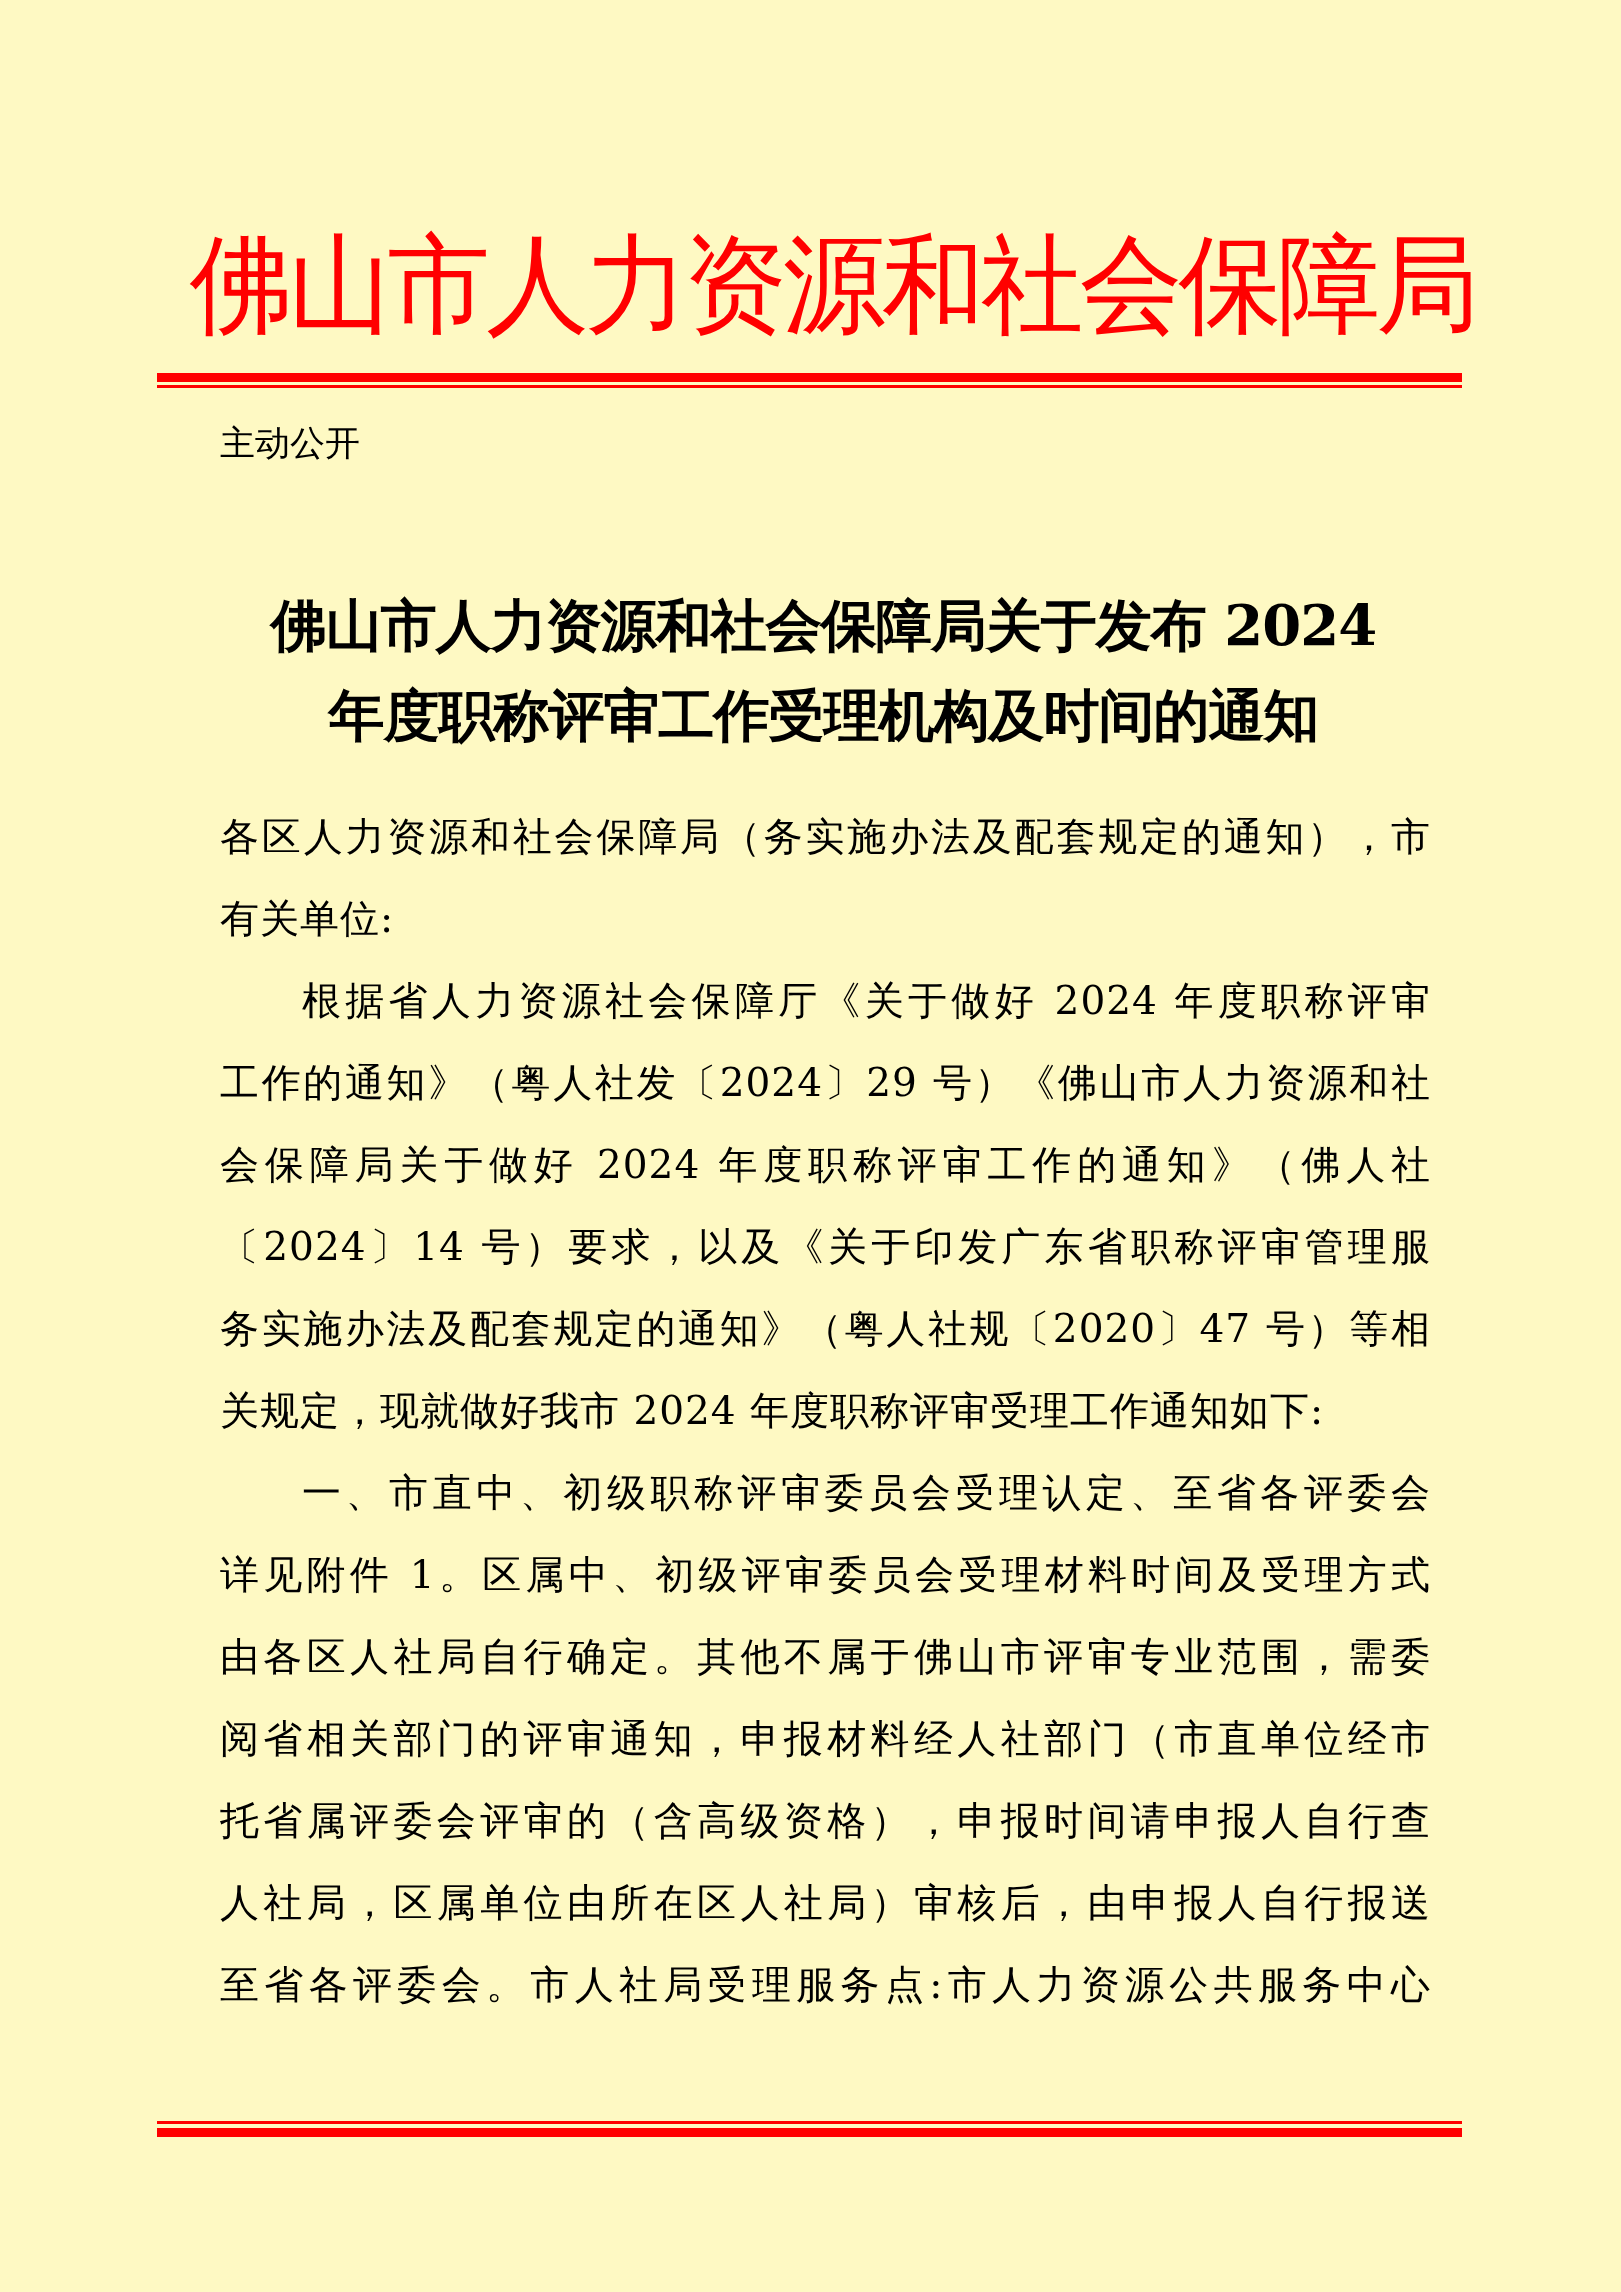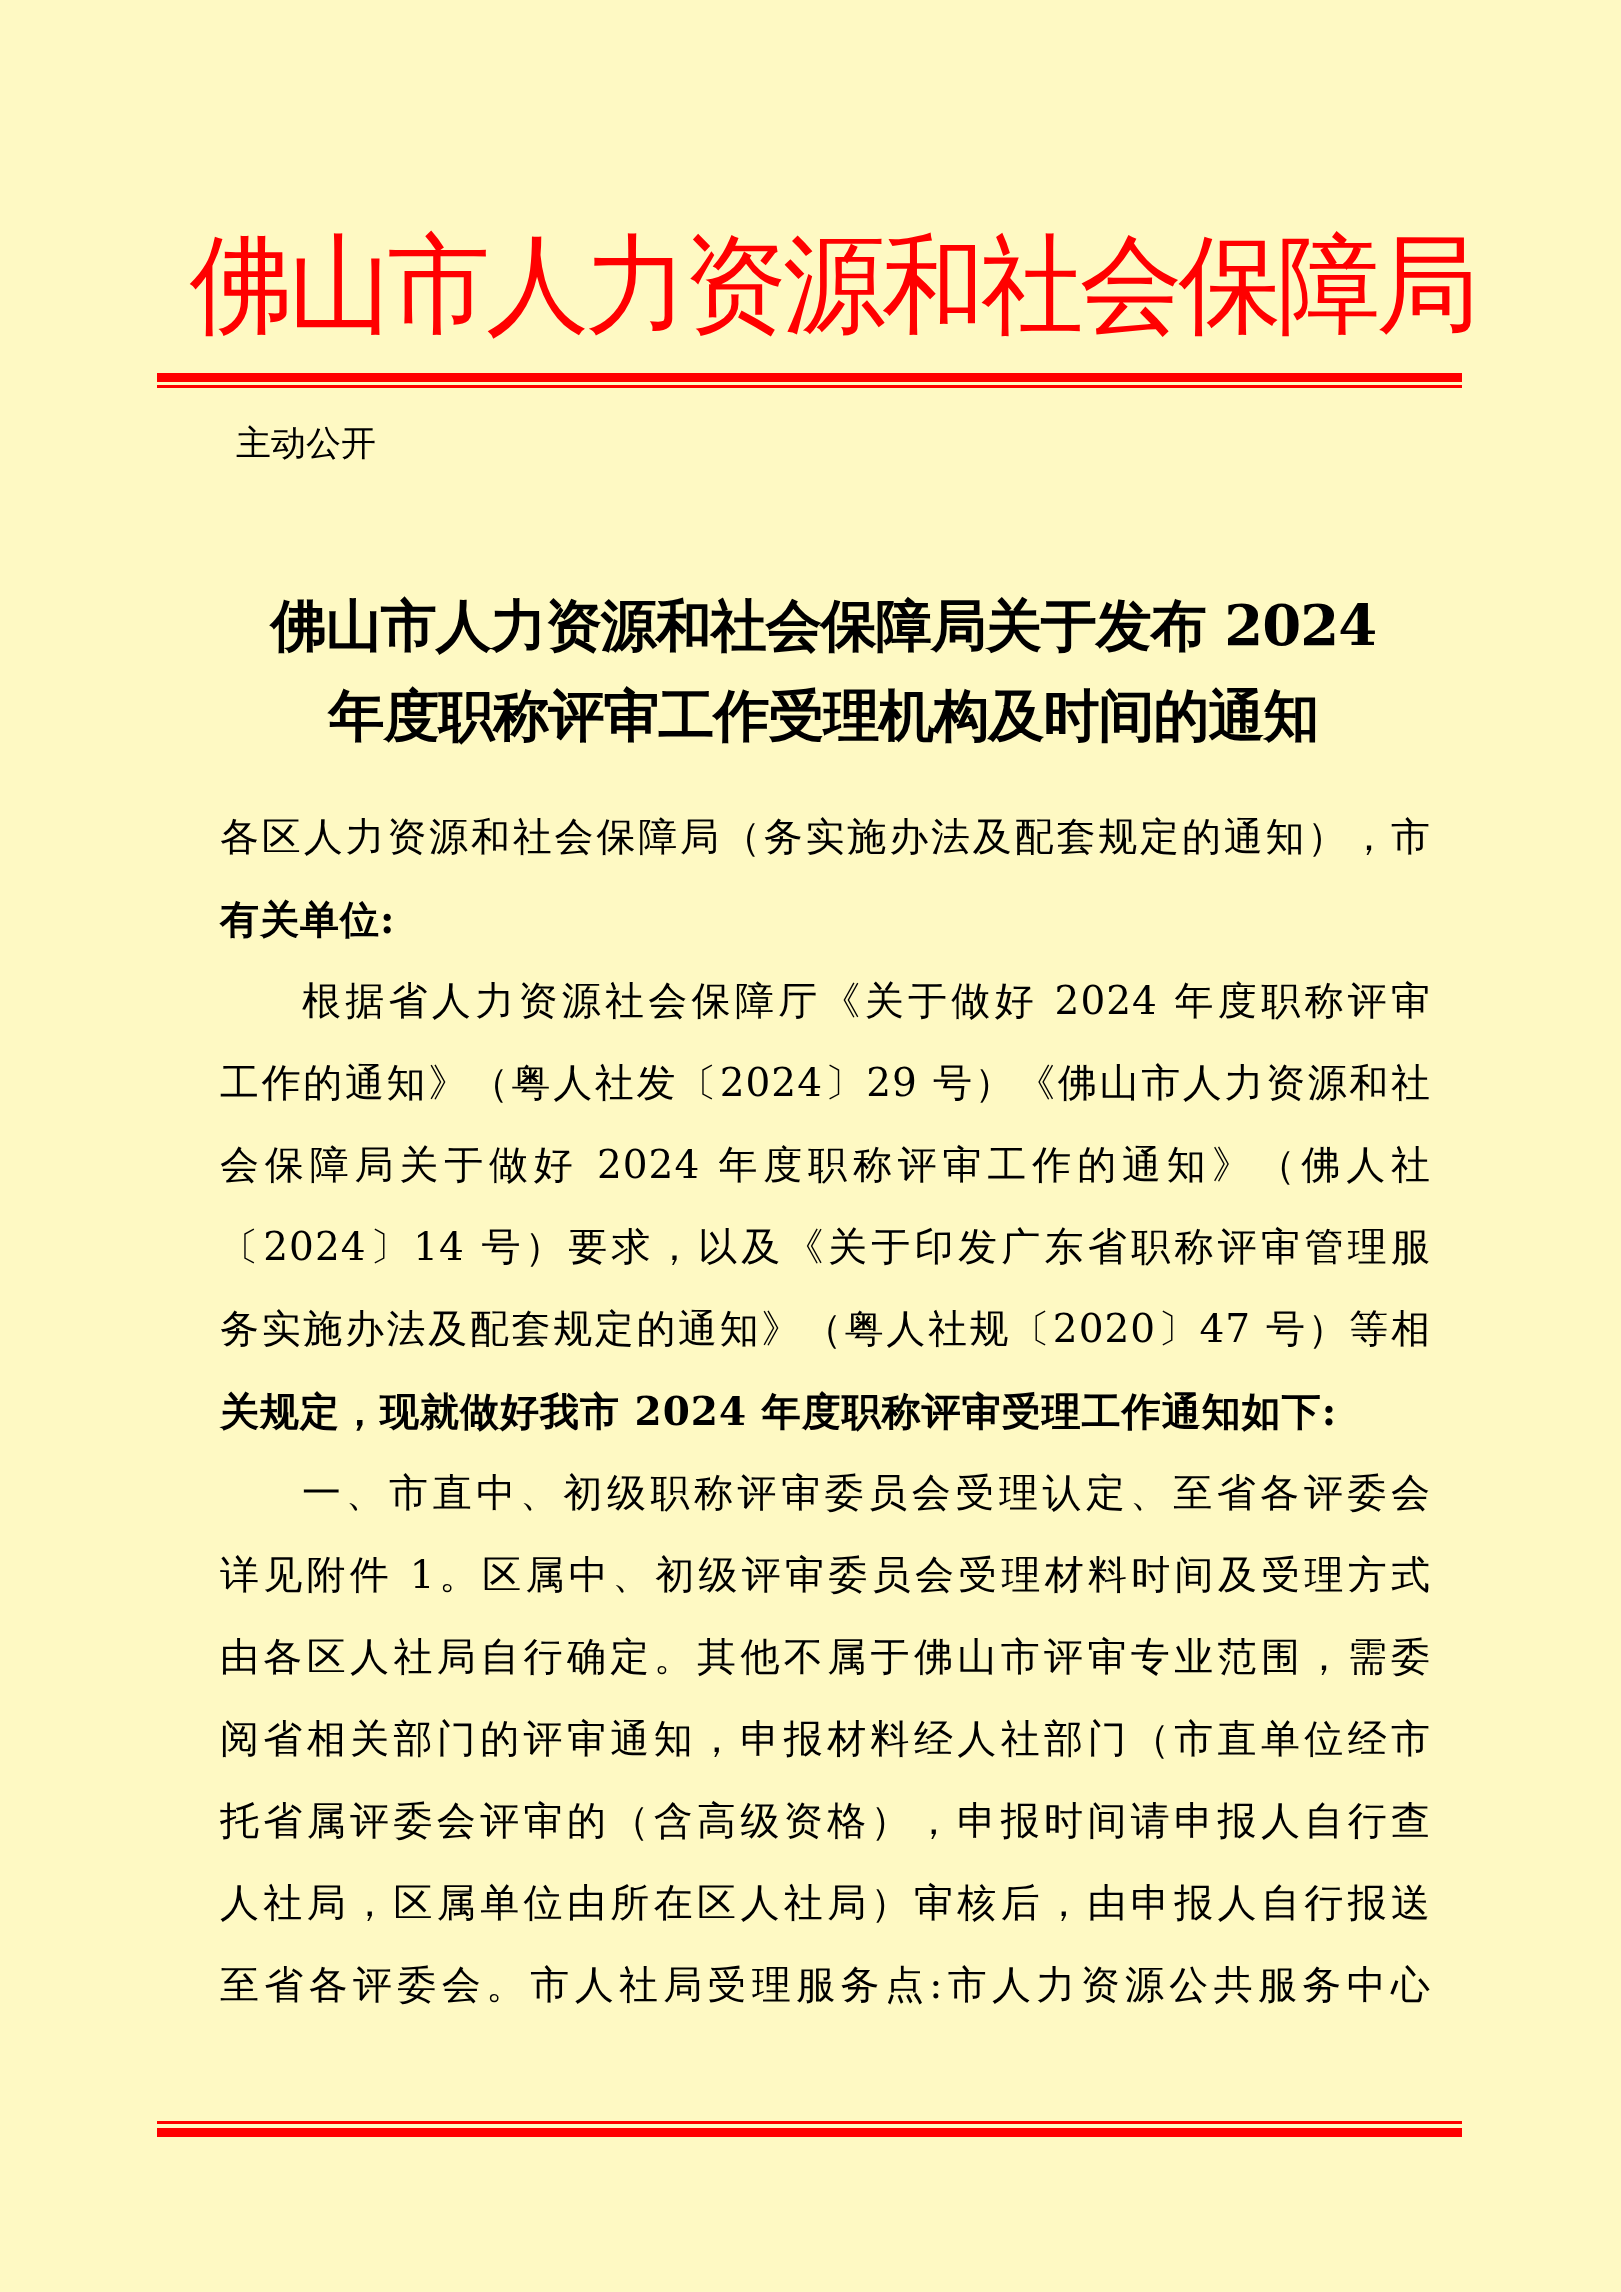--- a/index.html
+++ b/index.html
@@ -64,21 +64,20 @@
     .rule-bottom .thick { top: 6.9px; }
 
     .disclosure {
       position: absolute;
       left: 220px;
       top: 420px;
       font-family: "DejaVu Sans", "Liberation Sans", sans-serif;
       font-size: 35px;
       line-height: 47px;
       white-space: nowrap;
-      margin-left: 16px;
     }
     .doc-title {
       position: absolute;
       left: 216px;
       top: 580px;
       width: 1215px;
       text-align: center;
       font-family: "DejaVu Serif", "Liberation Serif", serif;
       font-weight: bold;
       font-size: 56px;
@@ -101,21 +100,20 @@
     }
     .body-text .line {
       display: block;
       white-space: nowrap;
       height: 82px;
       text-align: justify;
       text-align-last: justify;
     }
     .body-text .line.last {
       text-align-last: left;
-      font-weight: bold;
     }
     .body-text .line.indent {
       padding-left: 82px;
     }
   </style>
 </head>
 <body>
 
 <div class="page">
 

